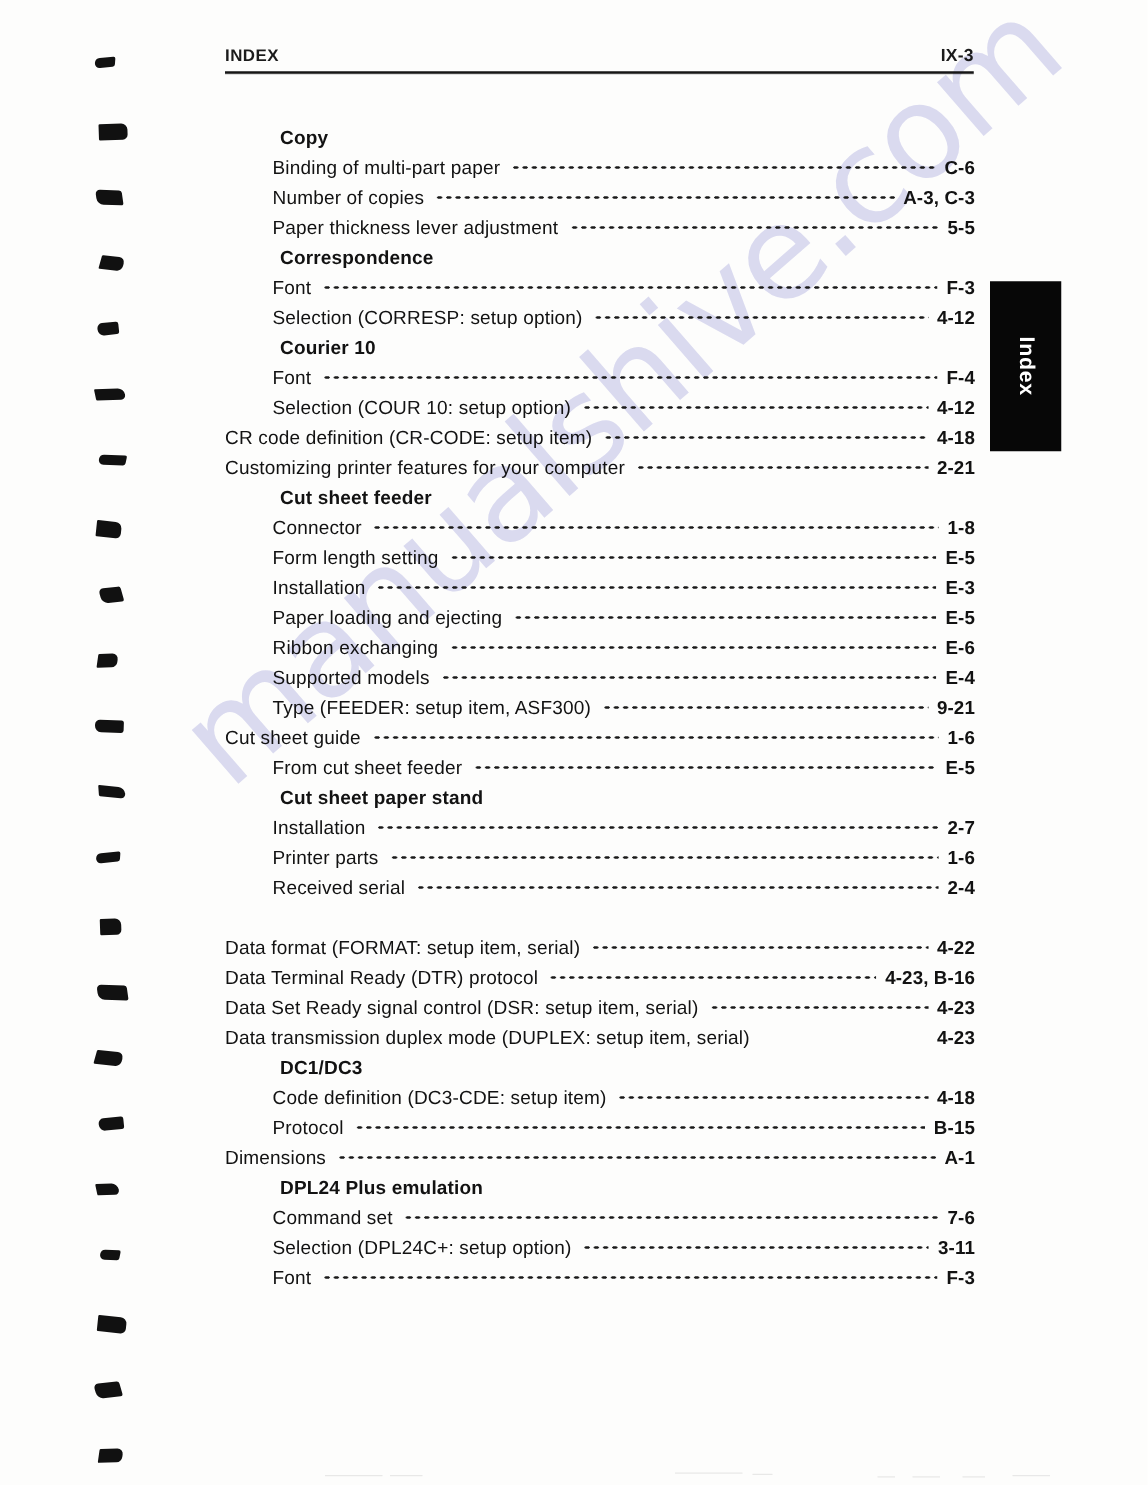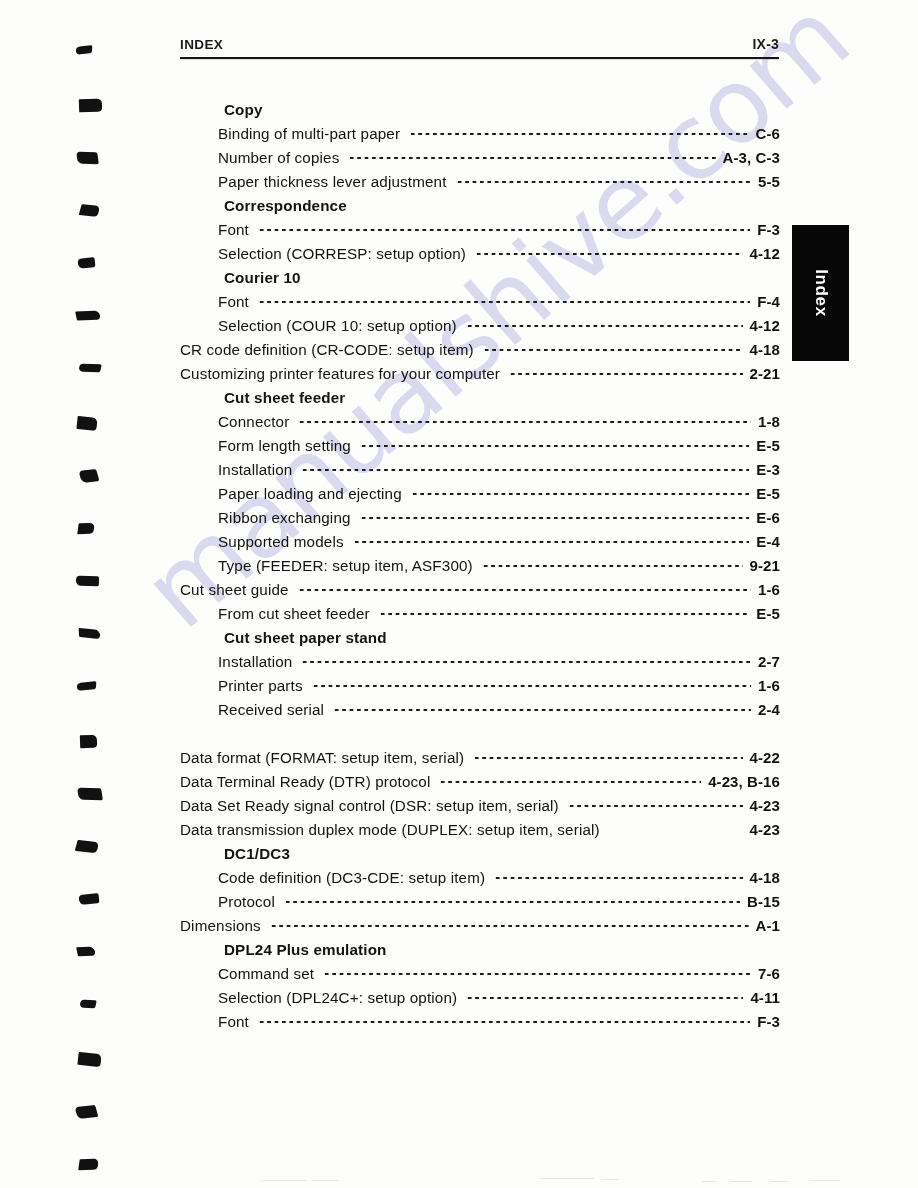--- a/index.html
+++ b/index.html
@@ -373,21 +373,21 @@
         <span class="pageno"></span>
       </div>
       <div class="entry lvl1">
         <span class="label">Command set</span>
         <span class="leader"></span>
         <span class="pageno">7-6</span>
       </div>
       <div class="entry lvl1">
         <span class="label">Selection (DPL24C+: setup option)</span>
         <span class="leader"></span>
-        <span class="pageno">4-11</span>
+        <span class="pageno">3-11</span>
       </div>
       <div class="entry lvl1">
         <span class="label">Font</span>
         <span class="leader"></span>
         <span class="pageno">F-3</span>
       </div>
     </div>
 
   <div id="bottom-noise">
       <i style="left: 10px; top: 6px; width: 46px;"></i>

